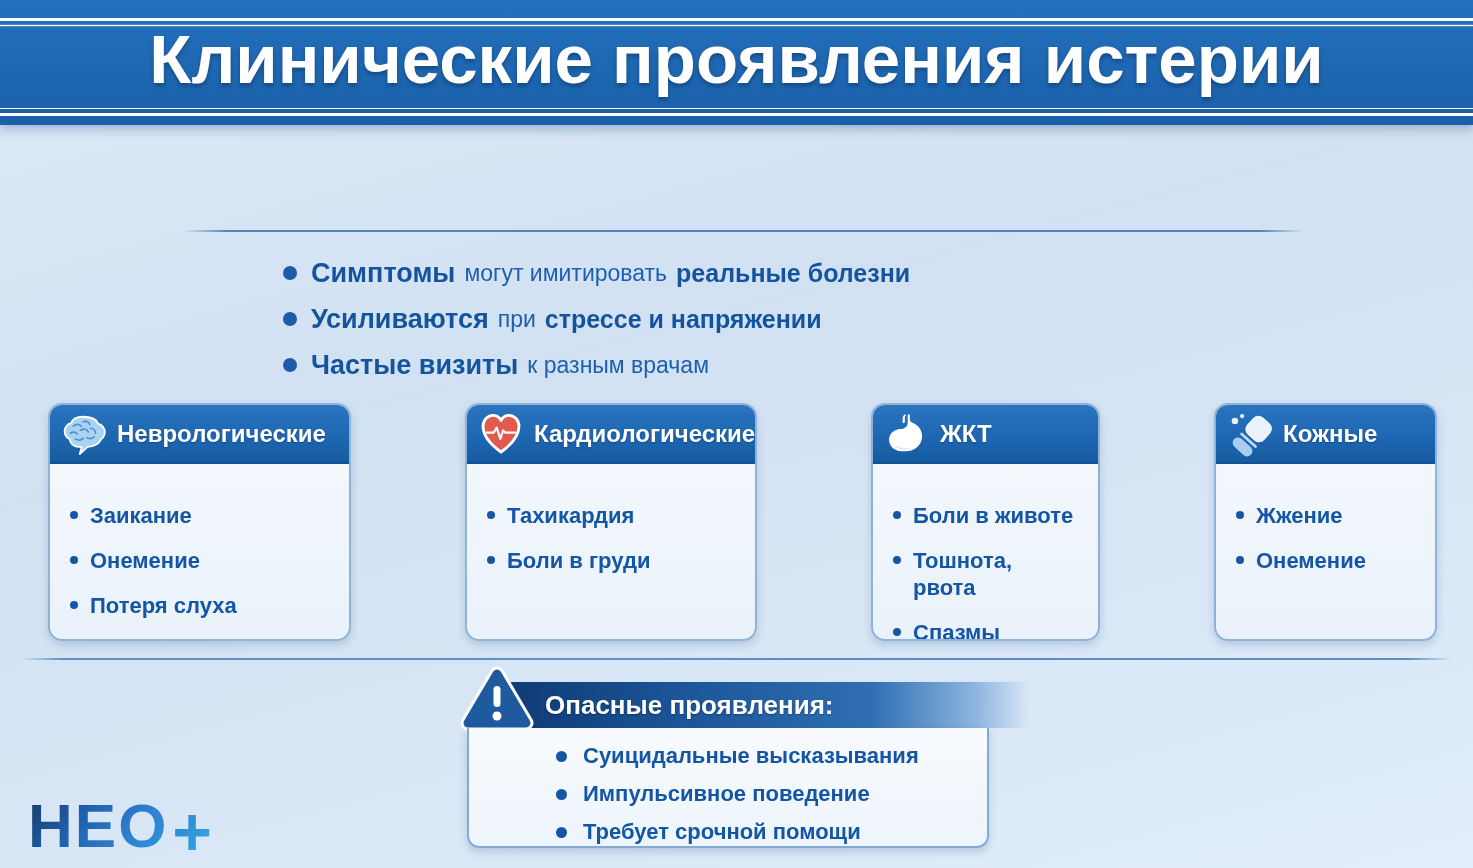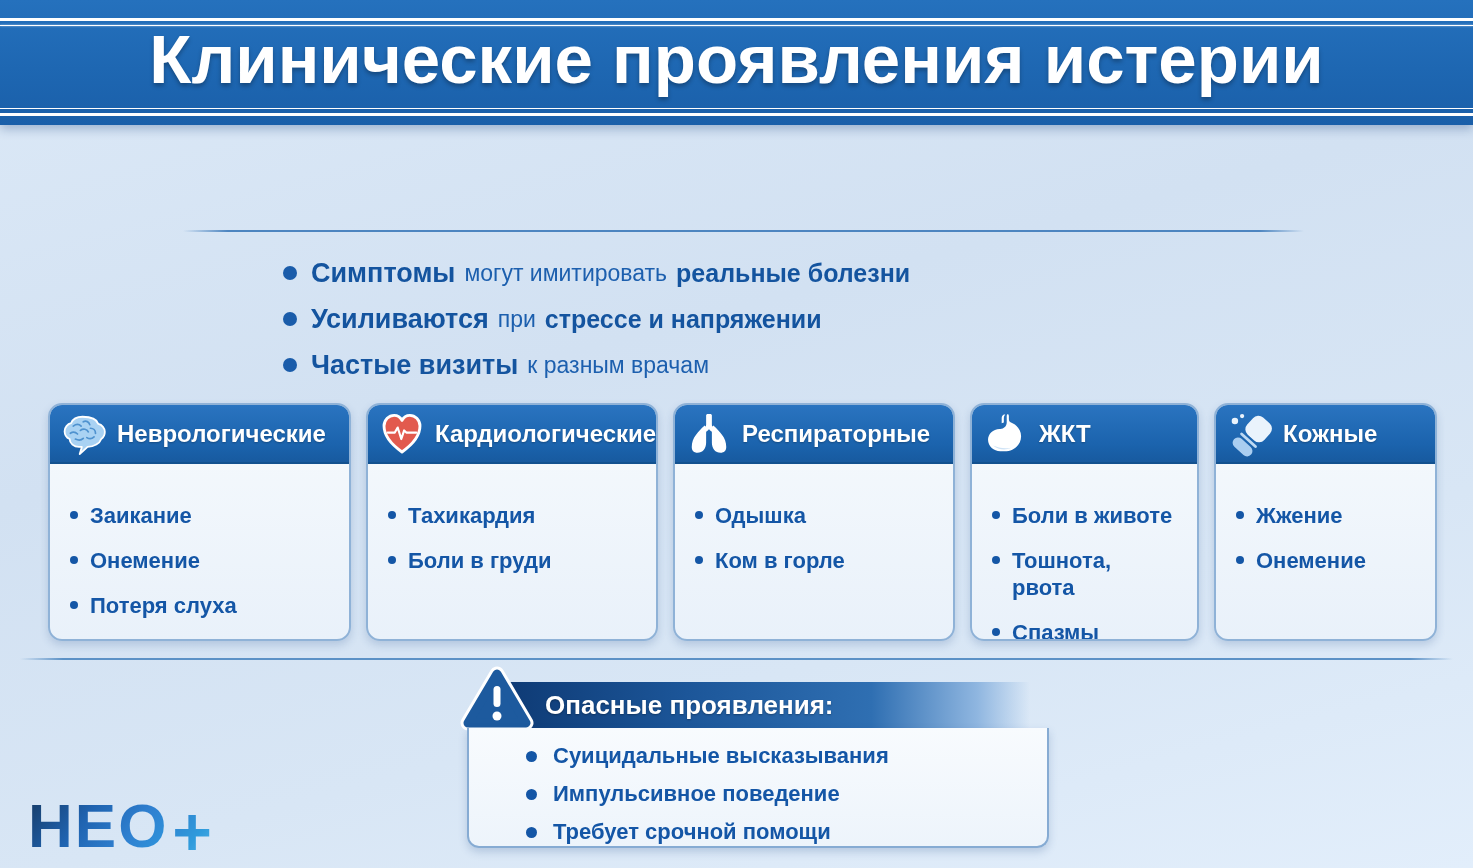--- a/index.html
+++ b/index.html
@@ -76,25 +76,26 @@
   
   .warn-bar {
     position:absolute; left:502px; top:682px; width:528px; height:46px;
     background:linear-gradient(90deg,#0e3a74 0%,#1c5699 35%,#2f6fb2 70%,#8fb6e0 90%,rgba(143,182,224,0) 100%);
     display:flex; align-items:center;
   }
   .warn-bar .ttl { color:#fff; font-size:26px; font-weight:700; padding-left:43px;
                    text-shadow:0 1px 2px rgba(0,0,0,.3); }
   .warn-tri { position:absolute; left:460px; top:665px; width:74px; height:70px; }
   .warn-box {
-    position:absolute; left:467px; top:728px; width:582px; height:120px;
+    position:absolute; left:467px; top:728px; width:522px; height:120px;
     background:linear-gradient(180deg,#f8fbfe 0%,#edf4fb 100%);
     border:2px solid #86abd3; border-top:none; border-radius:0 0 12px 12px;
     box-shadow:0 4px 8px rgba(40,80,140,.22);
     padding-top:9px;
+    padding-left:30px;
   }
   .warn-box li { list-style:none; height:38px; display:flex; align-items:center; padding-left:57px; }
   .wdot { width:11px; height:11px; border-radius:50%; background:#1456a6; margin-right:16px; flex:0 0 auto; }
   .witxt { font-size:22px; font-weight:700; color:#1456a6; }
 
   
   .logo { position:absolute; left:28px; top:790px; display:flex; align-items:flex-end; }
   .logo .neo {
     font-size:62px; font-weight:800; letter-spacing:2px;
     background:linear-gradient(130deg,#16375f 0%,#1f63b0 40%,#2f80d0 70%,#2d9bdf 100%);
@@ -189,40 +190,20 @@
             <span class="cdot"></span>
             <span class="citxt">Тахикардия</span>
           </div>
         <div class="citem">
             <span class="cdot"></span>
             <span class="citxt">Боли в груди</span>
           </div>
       </div>
     </div>
 
-    <div class="card c3">
-      <div class="card-header">
-        <svg class="cicon" viewBox="0 0 64 64" fill="#ffffff">
-          <path d="M30 4h4c1 0 2 1 2 2v13c0 2 1 4 3 5l-3 5c-3-2-4-4-4-4s-1 2-4 4l-3-5c2-1 3-3 3-5V6c0-1 1-2 2-2z"></path>
-          <path d="M26 20c2 1 2 3 2 5v19c0 8-5 14-12 14-5 0-8-3-8-8 0-6 2-12 6-17 3-4 7-9 12-13z"></path>
-          <path d="M38 20c-2 1-2 3-2 5v19c0 8 5 14 12 14 5 0 8-3 8-8 0-6-2-12-6-17-3-4-7-9-12-13z"></path>
-        </svg>
-        <span class="ttl">Респираторные</span>
-      </div>
-      <div class="card-body">
-        <div class="citem">
-            <span class="cdot"></span>
-            <span class="citxt">Одышка</span>
-          </div>
-        <div class="citem">
-            <span class="cdot"></span>
-            <span class="citxt">Ком в горле</span>
-          </div>
-      </div>
-    </div>
 
     <div class="card c4">
       <div class="card-header">
         <svg class="cicon" viewBox="0 0 64 64">
           <path d="M36 4c-2 0-3 1-3 3v9c0 5-4 9-9 9h-1C14 25 7 32 7 40c0 9 8 16 17 16h6c13 0 23-9 23-21 0-9-6-16-14-19-2-1-3-2-3-5V7c0-2-1-3-3-3z" fill="#ffffff"></path>
           <path d="M14 48c7 6 18 7 25 3-9 2-18 0-25-3z" fill="#cfe3f6"></path>
           <path d="M29 5c-2 1-3 3-3 5v7l3-1v-6c0-2 1-4 2-5z" fill="#ffffff"></path>
         </svg>
         <span class="ttl">ЖКТ</span>
       </div>

